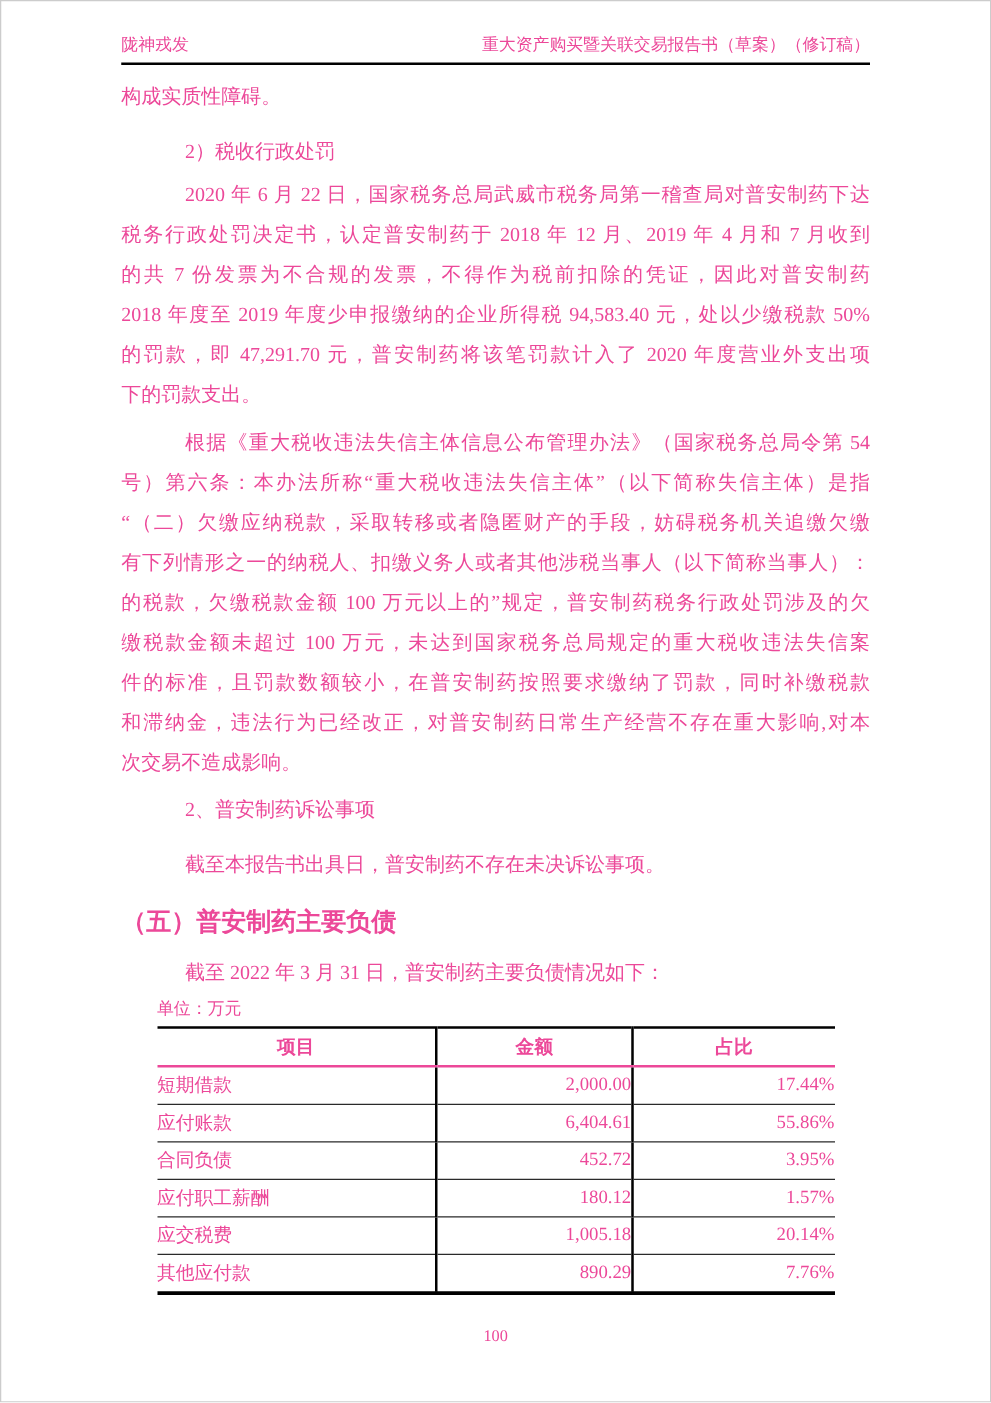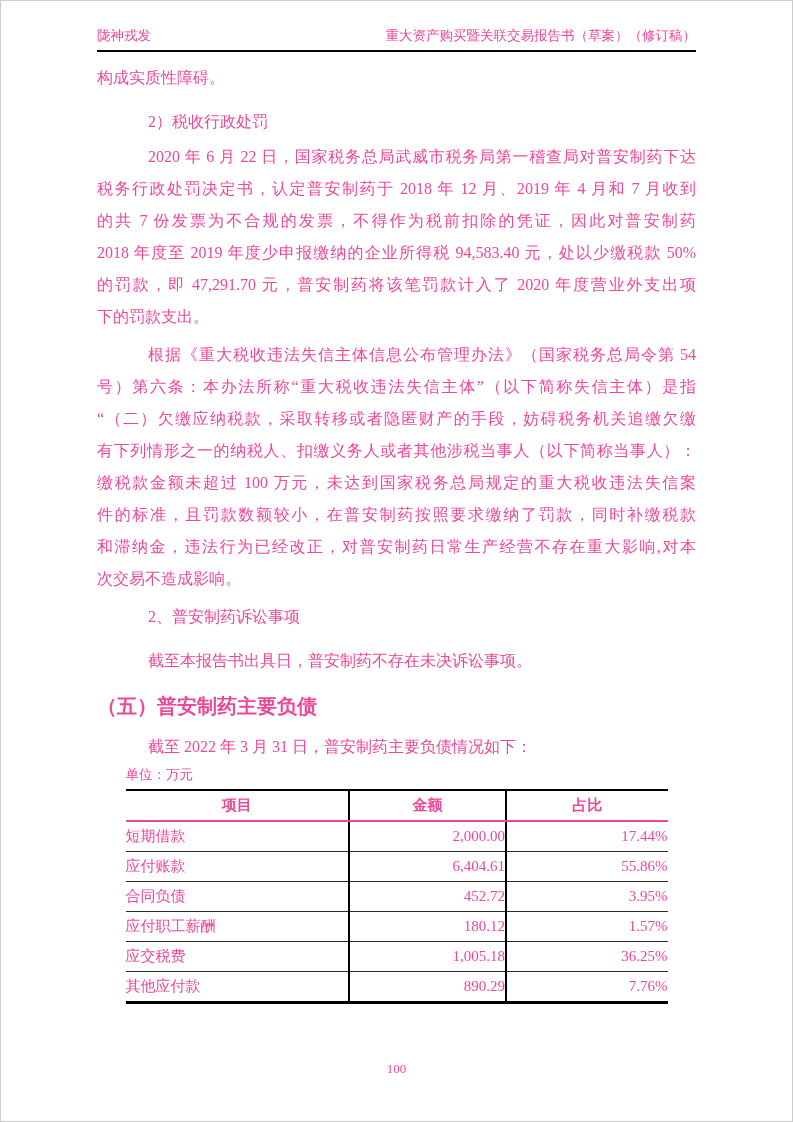--- a/index.html
+++ b/index.html
@@ -87,20 +87,21 @@
         <div class="line">2018 年度至 2019 年度少申报缴纳的企业所得税 94,583.40 元，处以少缴税款 50%</div>
         <div class="line">的罚款，即 47,291.70 元，普安制药将该笔罚款计入了 2020 年度营业外支出项</div>
         <div class="line last">下的罚款支出。</div>
       </div>
 
     <div class="para">
         <div class="line first">根据《重大税收违法失信主体信息公布管理办法》（国家税务总局令第 54</div>
         <div class="line">号）第六条：本办法所称“重大税收违法失信主体”（以下简称失信主体）是指</div>
         <div class="line">“（二）欠缴应纳税款，采取转移或者隐匿财产的手段，妨碍税务机关追缴欠缴</div>
         <div class="line">有下列情形之一的纳税人、扣缴义务人或者其他涉税当事人（以下简称当事人）：</div>
+        <div class="line">的税款，欠缴税款金额 100 万元以上的”规定，普安制药税务行政处罚涉及的欠</div>
         <div class="line">缴税款金额未超过 100 万元，未达到国家税务总局规定的重大税收违法失信案</div>
         <div class="line">件的标准，且罚款数额较小，在普安制药按照要求缴纳了罚款，同时补缴税款</div>
         <div class="line">和滞纳金，违法行为已经改正，对普安制药日常生产经营不存在重大影响,对本</div>
         <div class="line last">次交易不造成影响。</div>
       </div>
 
     <p class="bline indent mb-lg">2、普安制药诉讼事项</p>
 
     <p class="bline indent">截至本报告书出具日，普安制药不存在未决诉讼事项。</p>
 
@@ -140,21 +141,21 @@
               <td class="col-ratio">3.95%</td>
             </tr>
             <tr>
               <td class="col-item">应付职工薪酬</td>
               <td class="col-amount">180.12</td>
               <td class="col-ratio">1.57%</td>
             </tr>
             <tr>
               <td class="col-item">应交税费</td>
               <td class="col-amount">1,005.18</td>
-              <td class="col-ratio">36.25%</td>
+              <td class="col-ratio">20.14%</td>
             </tr>
             <tr>
               <td class="col-item">其他应付款</td>
               <td class="col-amount">890.29</td>
               <td class="col-ratio">7.76%</td>
             </tr>
           </tbody>
       </table>
     </div>
 

